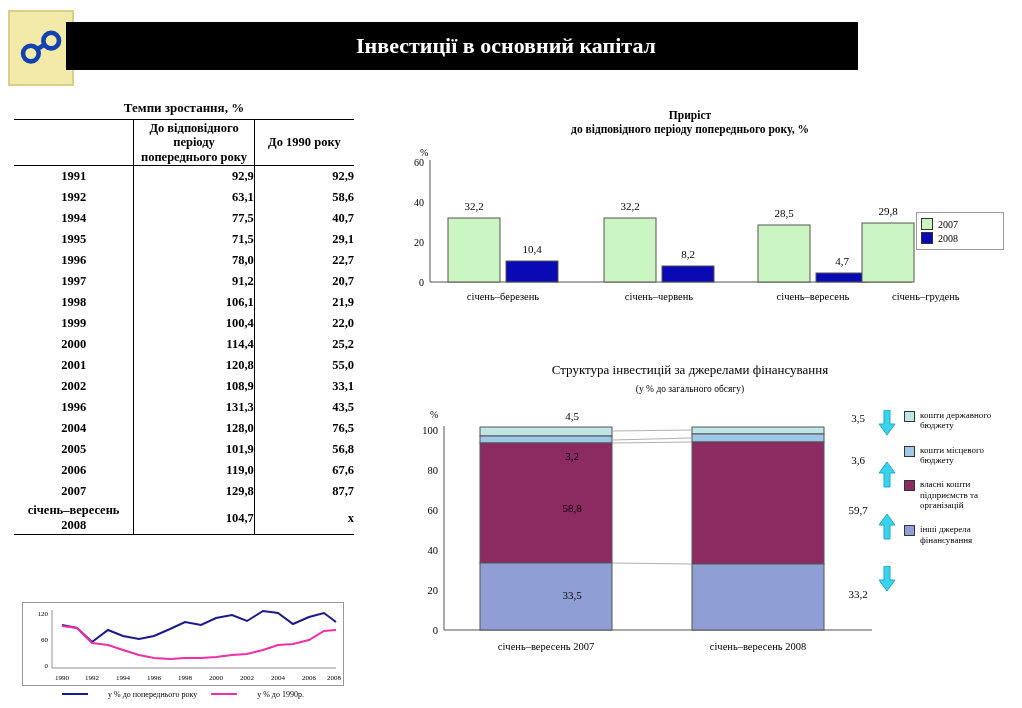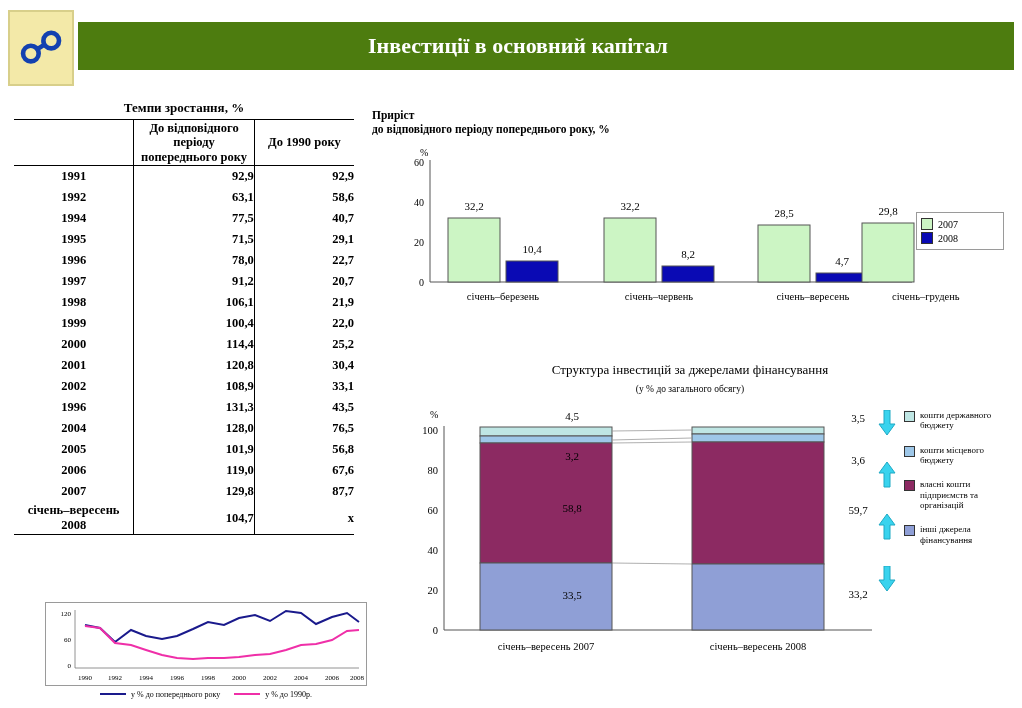--- a/index.html
+++ b/index.html
@@ -13,22 +13,22 @@
   #emblem{
     position:absolute;left:8px;top:10px;width:62px;height:72px;
     background:#f3e9a8;border:2px solid #d8cf8a;
     display:flex;align-items:center;justify-content:center;
   }
   #emblem .tryzub{
     color:#1341b0;font-size:44px;line-height:44px;font-weight:bold;
     font-family:"DejaVu Serif", serif;
   }
   #titlebar{
-    position:absolute;left:78px;top:22px;width:936px;height:48px;
-    background:#4d7c0f;
+    position:absolute;left:66px;top:22px;width:792px;height:48px;
+    background:#000000;
   }
   #title{
     position:absolute;left:0;top:0;width:880px;height:48px;
     display:flex;align-items:center;justify-content:center;
     color:#ffffff;font-size:22px;font-weight:bold;
   }
   #pagenum{
     position:absolute;right:22px;top:0;height:48px;display:flex;
     align-items:center;color:#ffffff;font-size:22px;font-weight:bold;margin-top:44px;
   }
@@ -49,34 +49,34 @@
   .colsep{border-left:1px solid #000;}
   tbody td{height:19px;}
   td.year{font-weight:bold;text-align:center;width:120px;}
   td.v1{text-align:right;font-weight:bold;padding-right:26px;}
   td.v2{text-align:right;font-weight:bold;padding-right:26px;}
   tr.lastrow td{border-bottom:1.4px solid #000;}
   .twoline{white-space:pre-line;text-align:center;font-weight:bold;}
 
   
   #linechart{
-    position:absolute;left:22px;top:602px;width:322px;height:100px;margin-left:23px;
+    position:absolute;left:22px;top:602px;width:322px;height:100px;
   }
   #linechart .legend{
     position:absolute;left:0;top:84px;width:322px;height:16px;
     display:flex;align-items:center;justify-content:center;gap:14px;
     font-size:8px;
   }
-  #linechart .legend .ent{display:flex;align-items:center;gap:5px;}
+  #linechart .legend .ent{display:flex;align-items:center;gap:20px;}
   #linechart .legend .ln{display:inline-block;width:26px;height:2px;}
 
   
   #barchart{position:absolute;left:372px;top:104px;width:636px;height:240px;}
   #barchart .ctitle{
-    font-size:11.5px;font-weight:bold;line-height:1.25;
+    text-align:center;font-size:11.5px;font-weight:bold;line-height:1.25;
     padding-top:4px;white-space:pre-line;
   }
   .legendbox{
     position:absolute;right:4px;top:108px;width:78px;
     border:1px solid #9a9a9a;background:#ffffff;
     font-size:10px;padding:3px 4px;
   }
   .legendbox .row{display:flex;align-items:center;gap:5px;margin:2px 0;}
   .legendbox .sw{width:10px;height:10px;border:1px solid #333;display:inline-block;}
 
@@ -161,21 +161,21 @@
           <td class="v2 colsep">22,0</td>
         </tr>
         <tr>
           <td class="year">2000</td>
           <td class="v1 colsep">114,4</td>
           <td class="v2 colsep">25,2</td>
         </tr>
         <tr>
           <td class="year">2001</td>
           <td class="v1 colsep">120,8</td>
-          <td class="v2 colsep">30,4</td>
+          <td class="v2 colsep">55,0</td>
         </tr>
         <tr>
           <td class="year">2002</td>
           <td class="v1 colsep">108,9</td>
           <td class="v2 colsep">33,1</td>
         </tr>
         <tr>
           <td class="year">1996</td>
           <td class="v1 colsep">131,3</td>
           <td class="v2 colsep">43,5</td>

